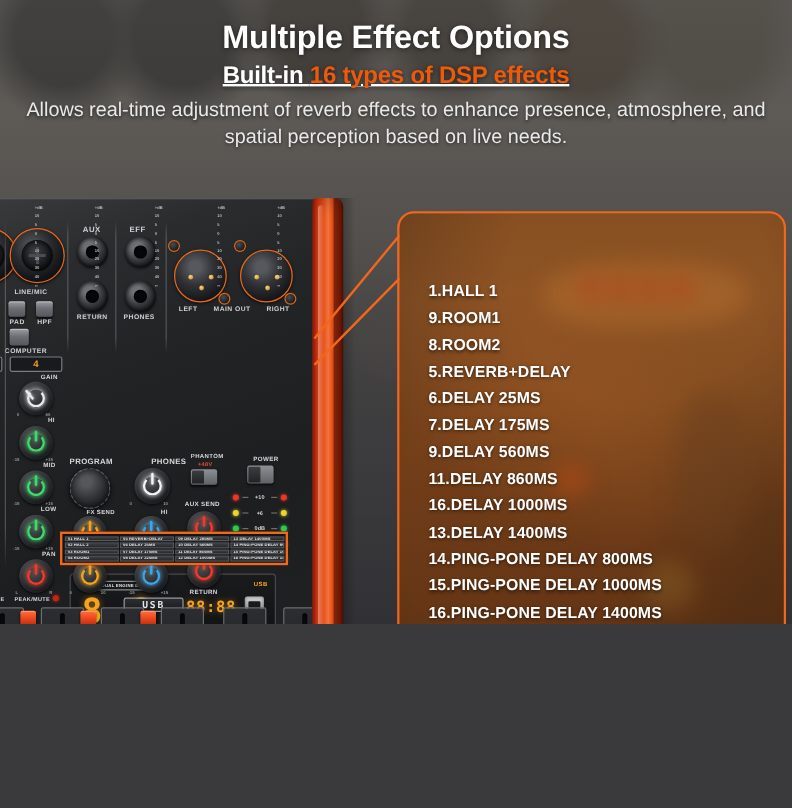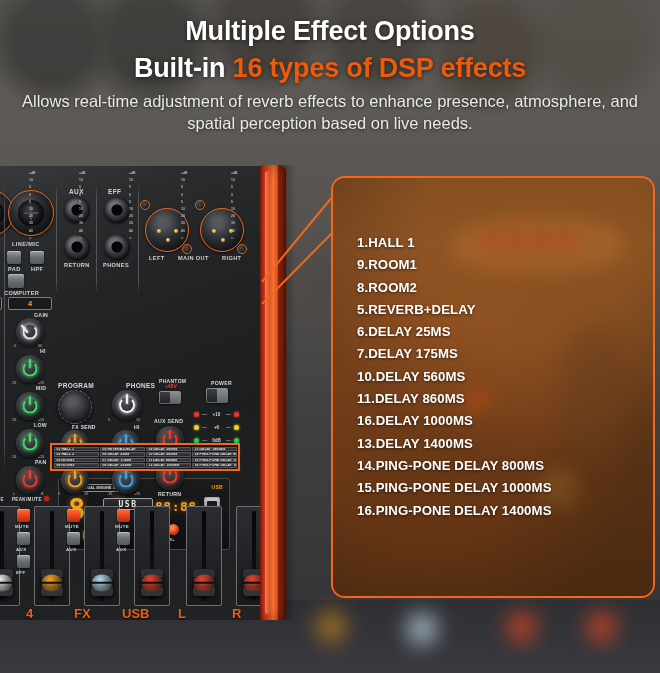--- a/index.html
+++ b/index.html
@@ -3,21 +3,21 @@
 <meta charset="utf-8">
 <title>DSP Effects Product Infographic</title>
 <style>
   * { box-sizing: border-box; margin:0; padding:0; }
   html,body { width:660px; height:673px; overflow:hidden; }
   body {
     font-family: "Liberation Sans", sans-serif;
     background:#3a3a3c;
     position:relative;
   }
-  #stage { position:absolute; inset:0; width:660px; height:673px; overflow:hidden; }
+  #stage { position:absolute; inset:0; width:660px; height:520px; overflow:hidden; }
 
   
   .bg-base{
     position:absolute; inset:0;
     background:
       radial-gradient(circle at 8% 6%, #2c2a28 0 40px, rgba(44,42,40,0) 70px),
       radial-gradient(circle at 23% 6%, #2b2927 0 40px, rgba(43,41,39,0) 70px),
       radial-gradient(circle at 40% 4%, #302c28 0 38px, rgba(48,44,40,0) 68px),
       radial-gradient(circle at 57% 5%, #34302a 0 36px, rgba(52,48,42,0) 66px),
       radial-gradient(circle at 74% 7%, #3d352c 0 38px, rgba(61,53,44,0) 70px),
@@ -35,22 +35,22 @@
   }
   .bg-blob{ position:absolute; border-radius:50%; filter:blur(11px); }
 
   
   .header{ position:absolute; left:0; top:14px; width:660px; text-align:center; z-index:20;}
   .h1{
     font-size:27px; font-weight:bold; color:#ffffff; letter-spacing:-.2px;
     text-shadow:0 1px 4px rgba(0,0,0,.55); line-height:1.28;
   }
   .h2{
-    font-size:27px; font-weight:bold; color:#ffffff; letter-spacing:-.2px;
-    text-shadow:0 1px 4px rgba(0,0,0,.55); line-height:1.28; margin-top:2px;
+    font-size:20px; font-weight:bold; color:#ffffff; letter-spacing:-.2px;
+    text-shadow:0 1px 4px rgba(0,0,0,.55); line-height:1.28; margin-top:2px;text-decoration:underline;
   }
   .h2 .accent{ color:#ee5a0c; }
   .sub{
     margin-top:5px; font-size:16.5px; color:#e9e9e9; line-height:1.35;
     text-shadow:0 1px 3px rgba(0,0,0,.6); padding:0 14px;
   }
 
   
   .mixer{
     position:absolute; left:-18px; top:165px; width:320px; height:455px; z-index:10;
@@ -745,21 +745,21 @@
     <div class="panel-blur" style="left:230px;top:150px;width:60px;height:130px;background:rgba(130,80,40,.5);"></div>
     <div class="panel-blur" style="left:205px;top:290px;width:40px;height:40px;background:rgba(200,150,60,.35);"></div>
     <div class="panel-shade"></div>
     <ul class="fxlist" id="fxlist">
         <li>1.HALL 1</li>
         <li>9.ROOM1</li>
         <li>8.ROOM2</li>
         <li>5.REVERB+DELAY</li>
         <li>6.DELAY 25MS</li>
         <li>7.DELAY 175MS</li>
-        <li>10.DELAY 560MS</li>
+        <li>9.DELAY 560MS</li>
         <li>11.DELAY 860MS</li>
         <li>16.DELAY 1000MS</li>
         <li>13.DELAY 1400MS</li>
         <li>14.PING-PONE DELAY 800MS</li>
         <li>15.PING-PONE DELAY 1000MS</li>
         <li>16.PING-PONE DELAY 1400MS</li>
       </ul>
   </div>
 
 </div>

